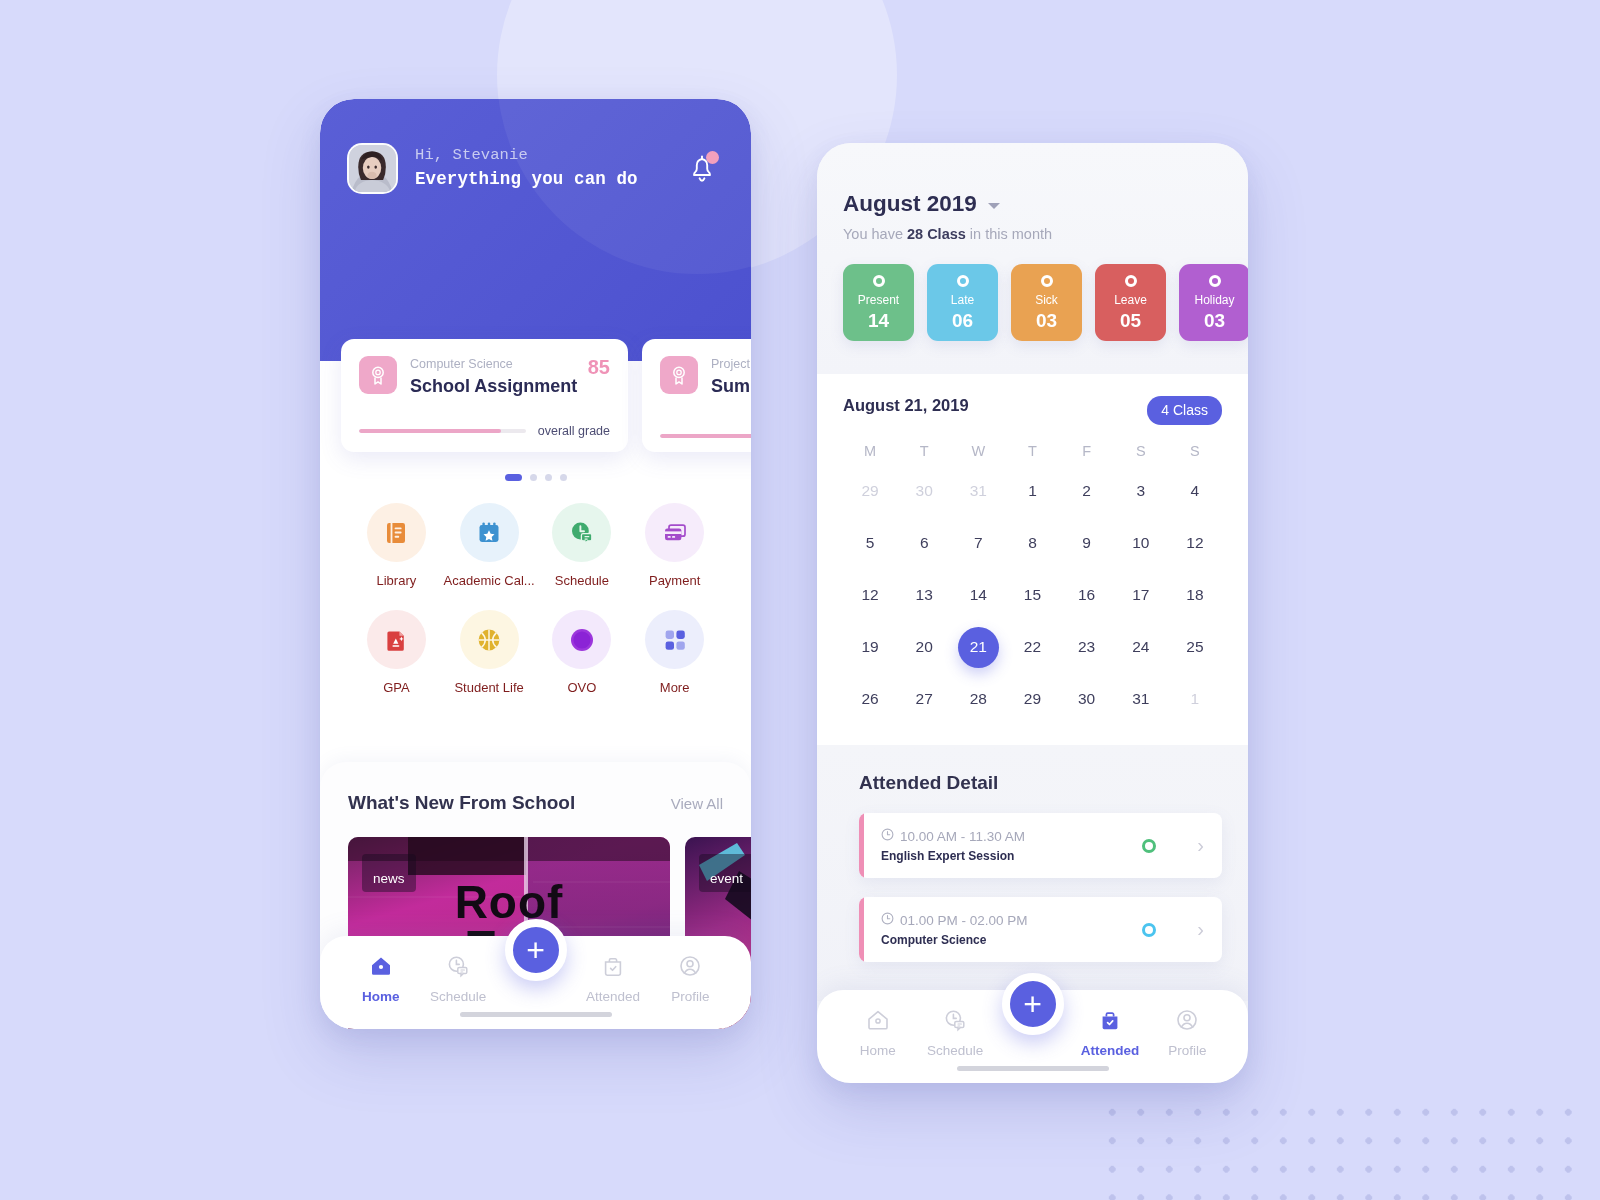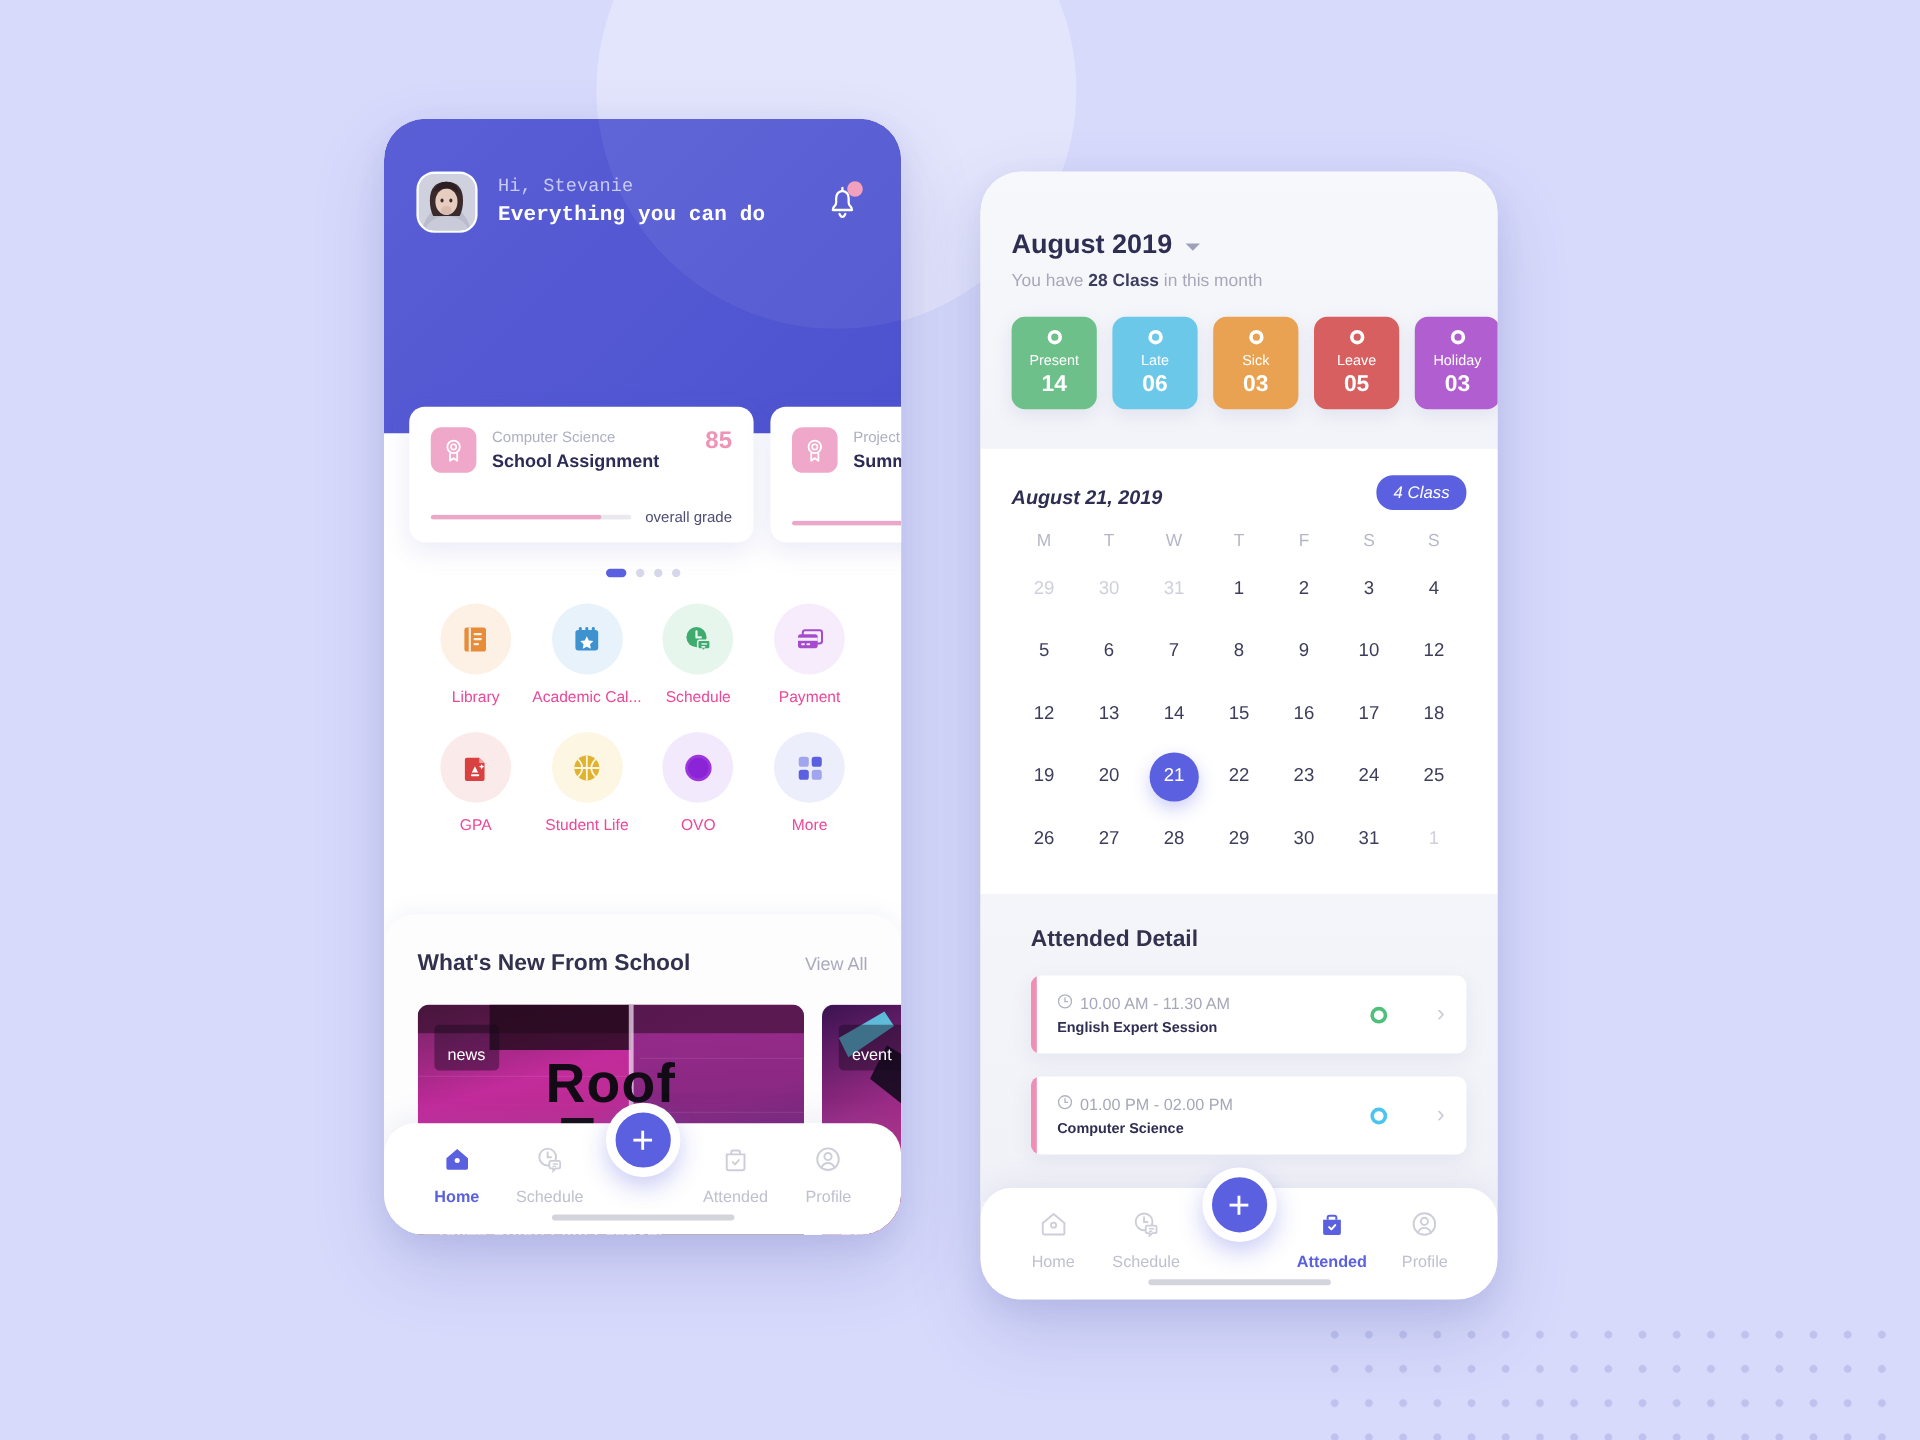--- a/index.html
+++ b/index.html
@@ -118,21 +118,21 @@
     width: 38px; height: 38px; border-radius: 9px;
     background: #efa8c9; flex: 0 0 auto;
     display: flex; align-items: center; justify-content: center;
   }
   .gc-text { margin-left: 13px; flex: 1 1 auto; min-width: 0; }
   .gc-sub {
     font-size: 12.5px; color: #adb0c2; white-space: nowrap;
     line-height: 1.35;
   }
   .gc-title {
-    font-size: 15px; color: #2b2b55; font-weight: bold;
+    font-size: 18px; color: #2b2b55; font-weight: bold;
     white-space: nowrap; line-height: 1.4; margin-top: 1px;
   }
   .gc-score {
     font-size: 20px; color: #ef93b7; font-weight: bold;
     margin-left: 8px; flex: 0 0 auto;
   }
   .gc-bottom {
     margin-top: auto; display: flex; align-items: center; gap: 12px;
   }
   .gc-bar {
@@ -154,21 +154,21 @@
     position: absolute; left: 0; right: 0; top: 404px;
     display: grid; grid-template-columns: repeat(4, 1fr);
     row-gap: 22px; padding: 0 30px;
   }
   .ig-item { display: flex; flex-direction: column; align-items: center; }
   .ig-circle {
     width: 59px; height: 59px; border-radius: 50%;
     display: flex; align-items: center; justify-content: center;
   }
   .ig-label {
-    margin-top: 11px; font-size: 13px; color: #ec4899;
+    margin-top: 11px; font-size: 13px; color: #7f1d1d;
     white-space: nowrap;
   }
 
   
   .whatsnew {
     position: absolute; left: 0; right: 0; top: 663px; bottom: 0;
     background: #fdfdfe;
     border-radius: 26px 26px 0 0;
     box-shadow: 0 -4px 16px rgba(120,124,190,.07);
     padding: 30px 28px 0 28px;
@@ -275,21 +275,21 @@
     width: 12px; height: 12px; border-radius: 50%;
     border: 3.4px solid #fff; margin-bottom: 7px;
   }
   .stat .sl { font-size: 12px; line-height: 1; }
   .stat .sv { font-size: 19px; font-weight: bold; margin-top: 5px; line-height: 1; }
 
   .cal-panel {
     background: #fff;
     padding: 22px 26px 20px 26px;
   }
-  .cal-head { display: flex; align-items: flex-end; font-style: italic; }
+  .cal-head { display: flex; align-items: flex-start; }
   .cal-date { font-size: 16.5px; font-weight: bold; color: #2e2e52; flex: 1 1 auto; }
   .cal-badge {
     background: #5a60e0; color: #fff; font-size: 14px;
     padding: 6px 14px 7px 14px; border-radius: 14px;
   }
   .cal-grid {
     display: grid; grid-template-columns: repeat(7, 1fr);
     margin-top: 18px;
   }
   .cal-grid .dow {

